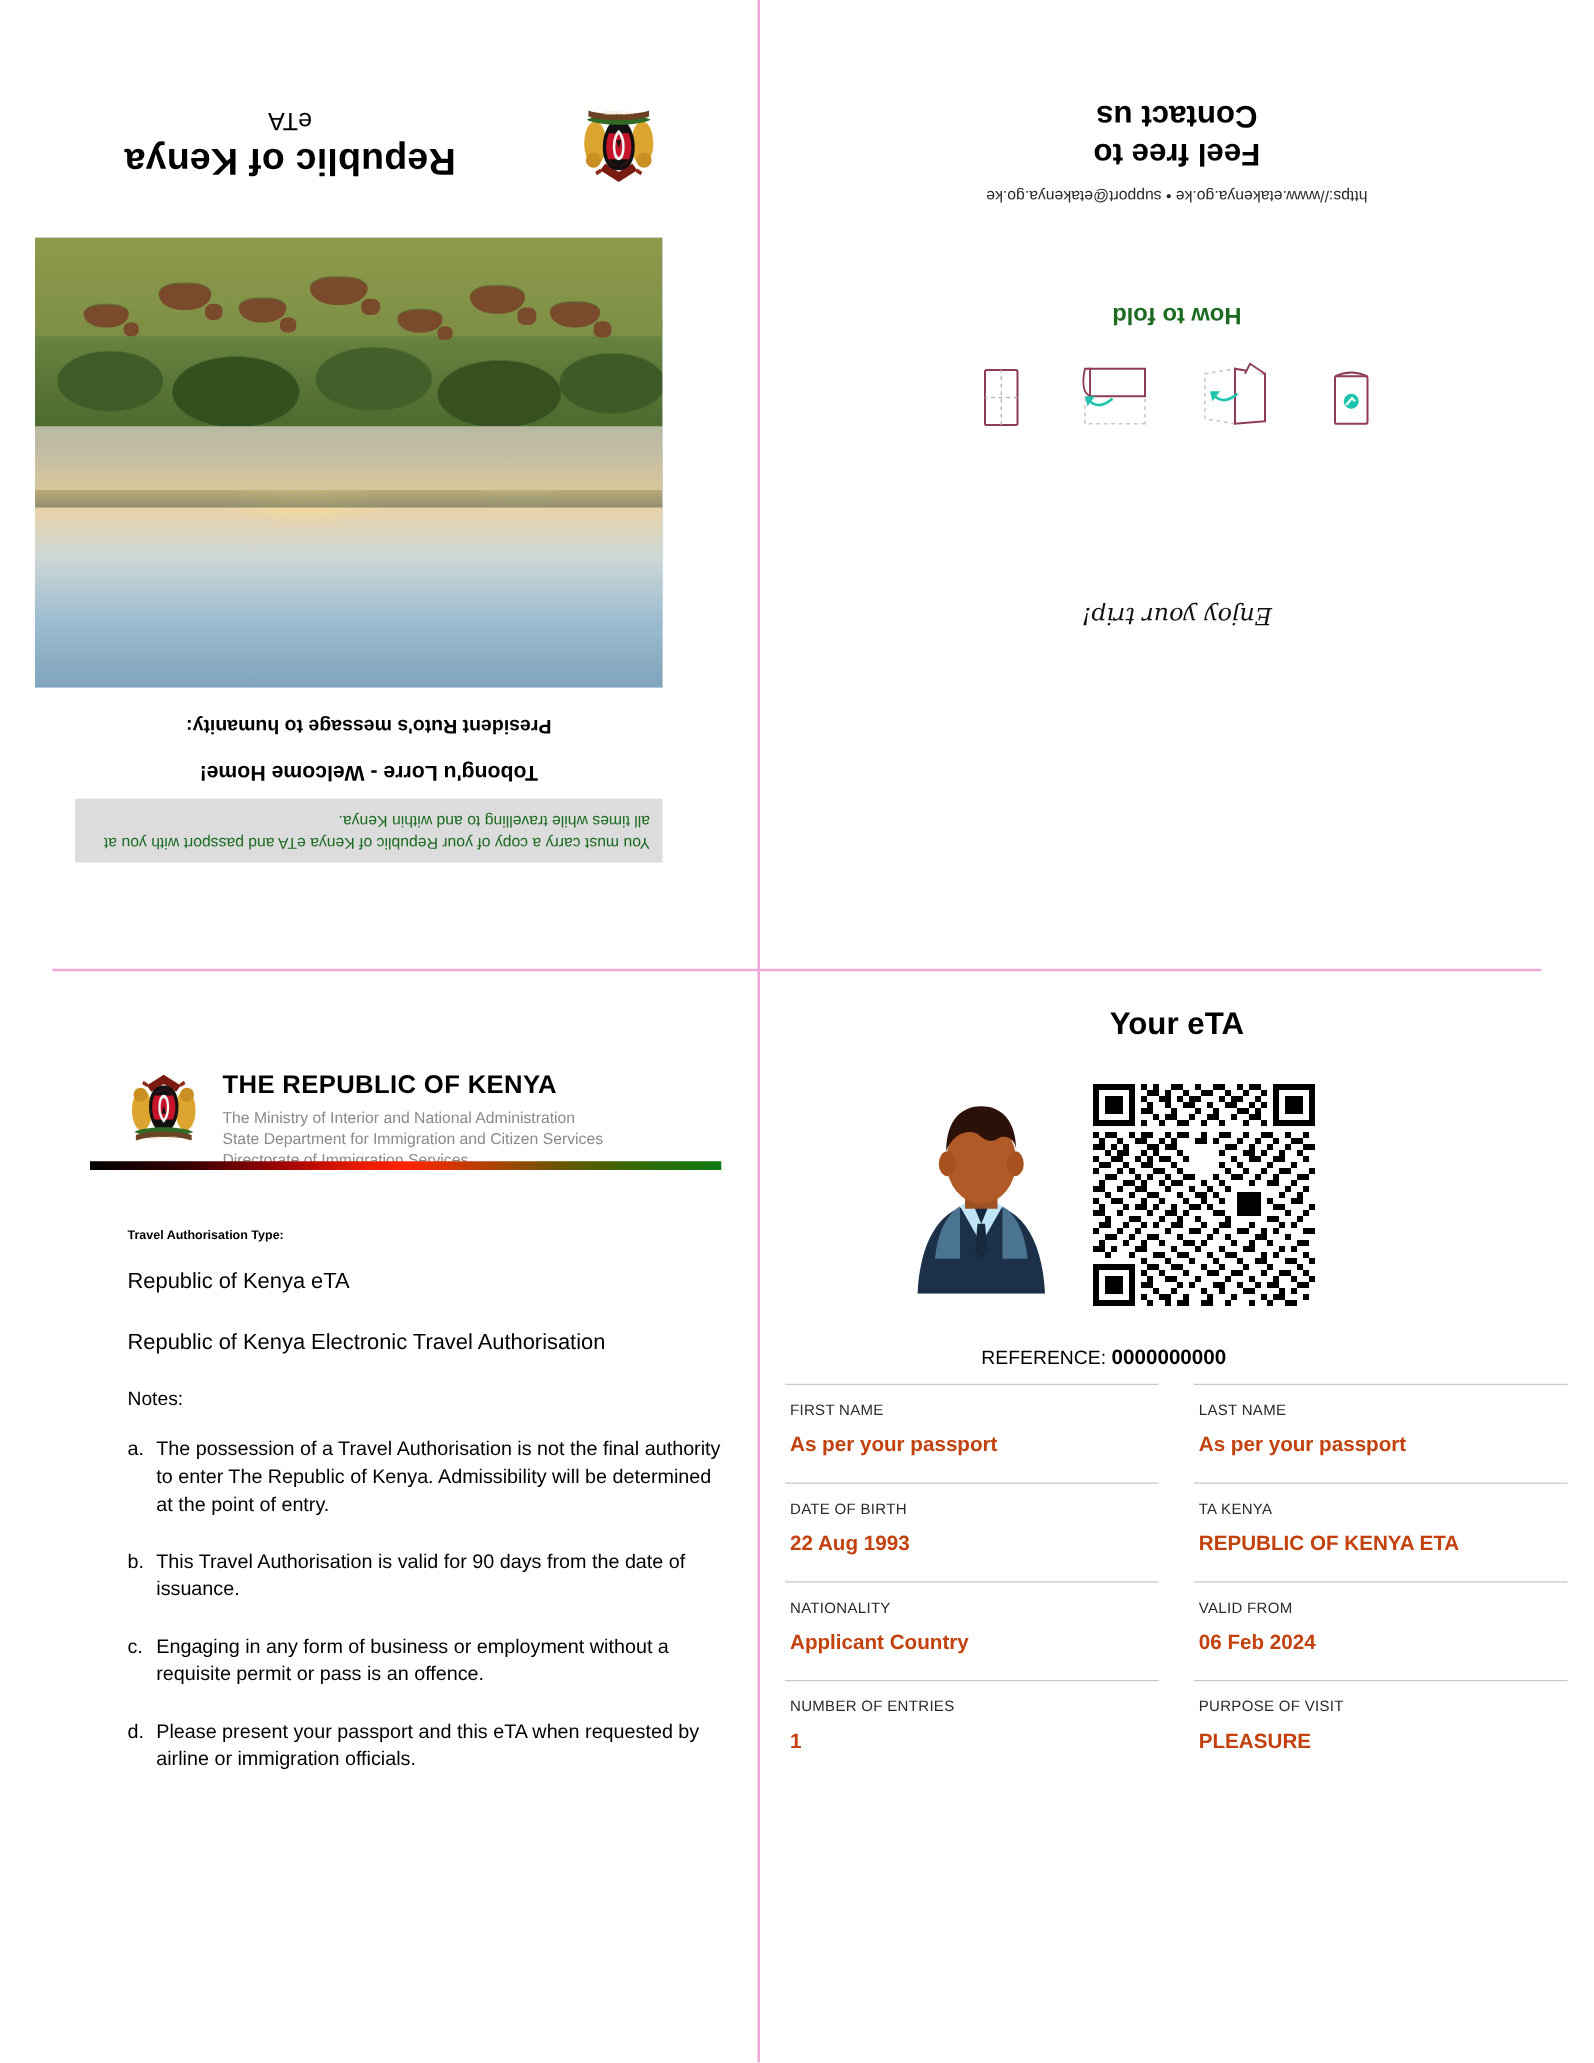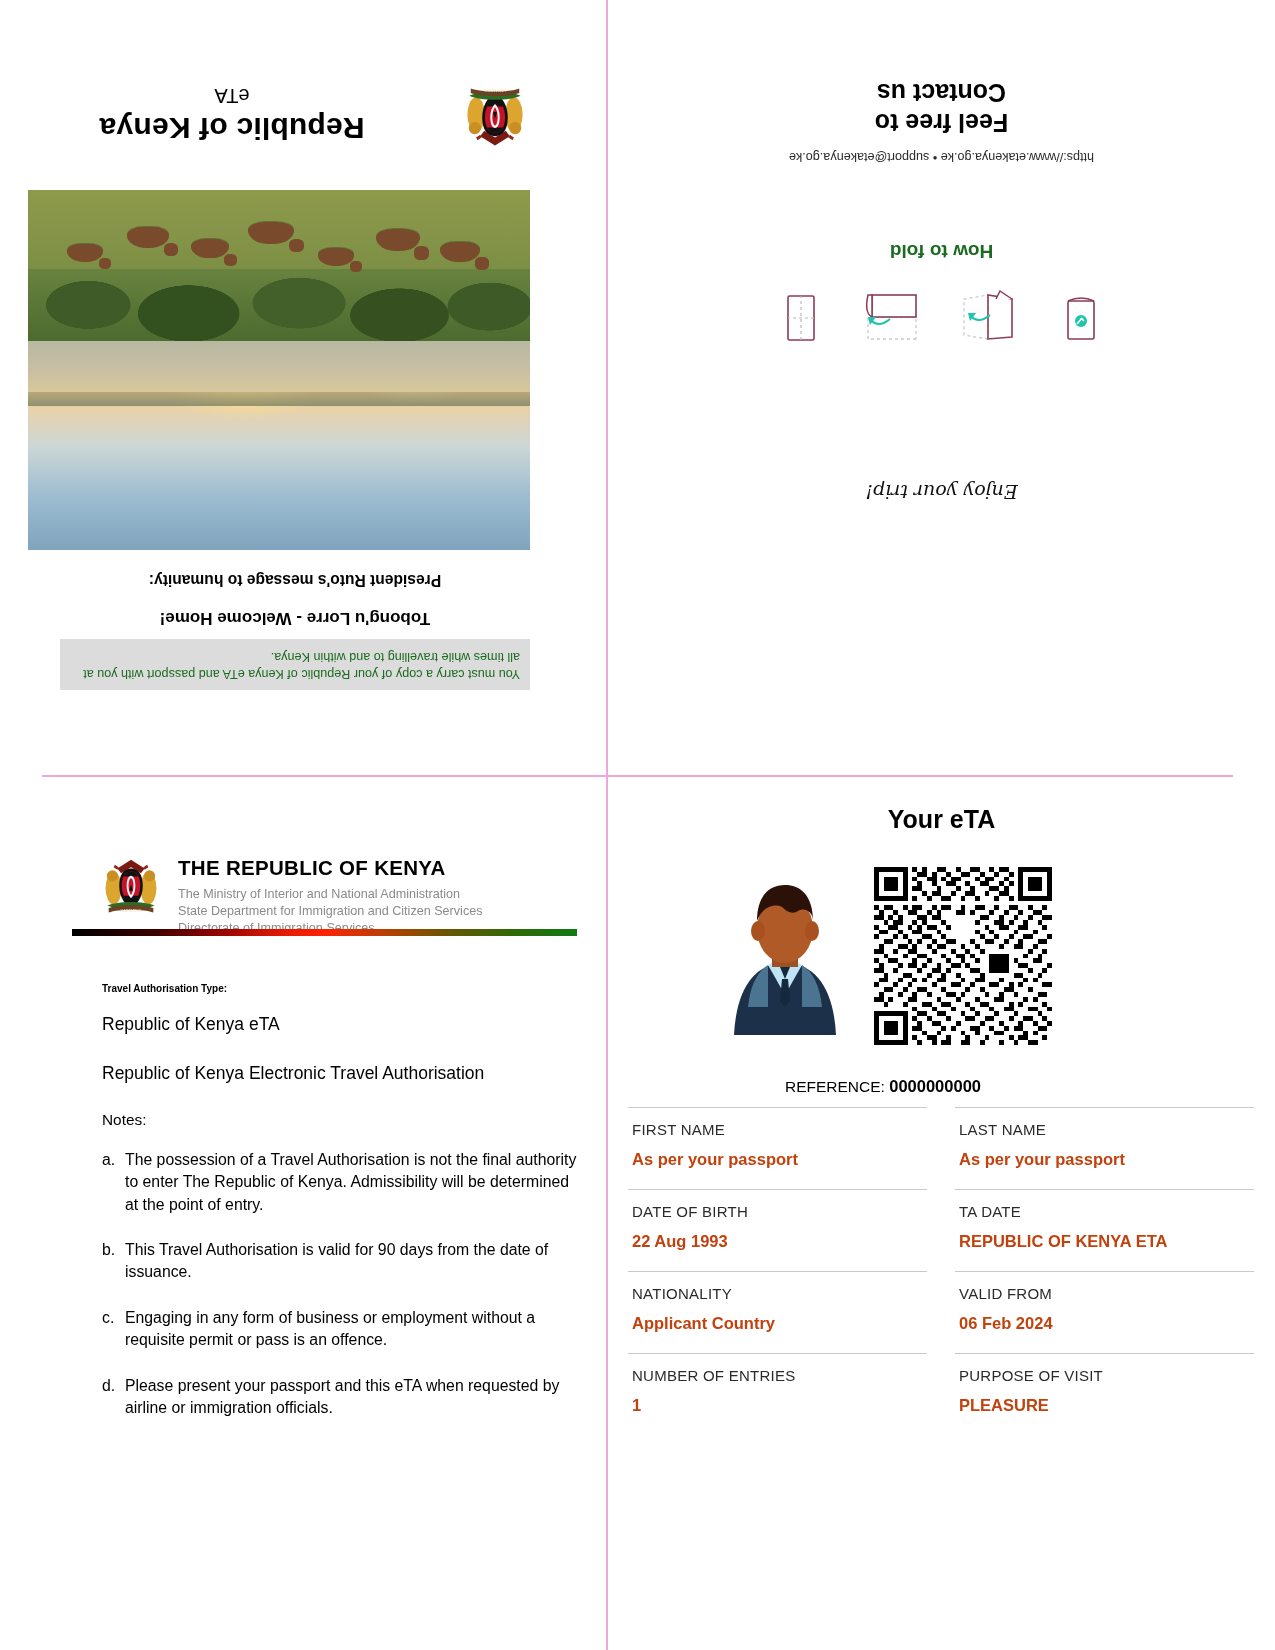--- a/index.html
+++ b/index.html
@@ -226,21 +226,21 @@
     position: absolute; left: 20px; top: 330px;
     width: 626px;
     display: grid; grid-template-columns: 1fr 1fr;
     column-gap: 28px;
   }
   .fcell {
     border-top: 1px solid #c9c9c9;
     padding: 13px 4px 20px 4px;
   }
   .fcell .k {
-    font-size: 15px; color: #2a2a2a;
+    font-size: 12px; color: #2a2a2a;
     letter-spacing: .25px; margin-bottom: 12px;
   }
   .fcell .v { font-size: 16.5px; font-weight: bold; color: #c2410c; }
 </style>
 </head>
 <body>
 
 <div id="page">
 
   <div class="fold-v"></div>
@@ -796,21 +796,21 @@
       </div>
       <div class="fcell">
         <div class="k">LAST NAME</div>
         <div class="v">As per your passport</div>
       </div>
       <div class="fcell">
         <div class="k">DATE OF BIRTH</div>
         <div class="v">22 Aug 1993</div>
       </div>
       <div class="fcell">
-        <div class="k">TA DATE</div>
+        <div class="k">TA KENYA</div>
         <div class="v">REPUBLIC OF KENYA ETA</div>
       </div>
       <div class="fcell">
         <div class="k">NATIONALITY</div>
         <div class="v">Applicant Country</div>
       </div>
       <div class="fcell">
         <div class="k">VALID FROM</div>
         <div class="v">06 Feb 2024</div>
       </div>

